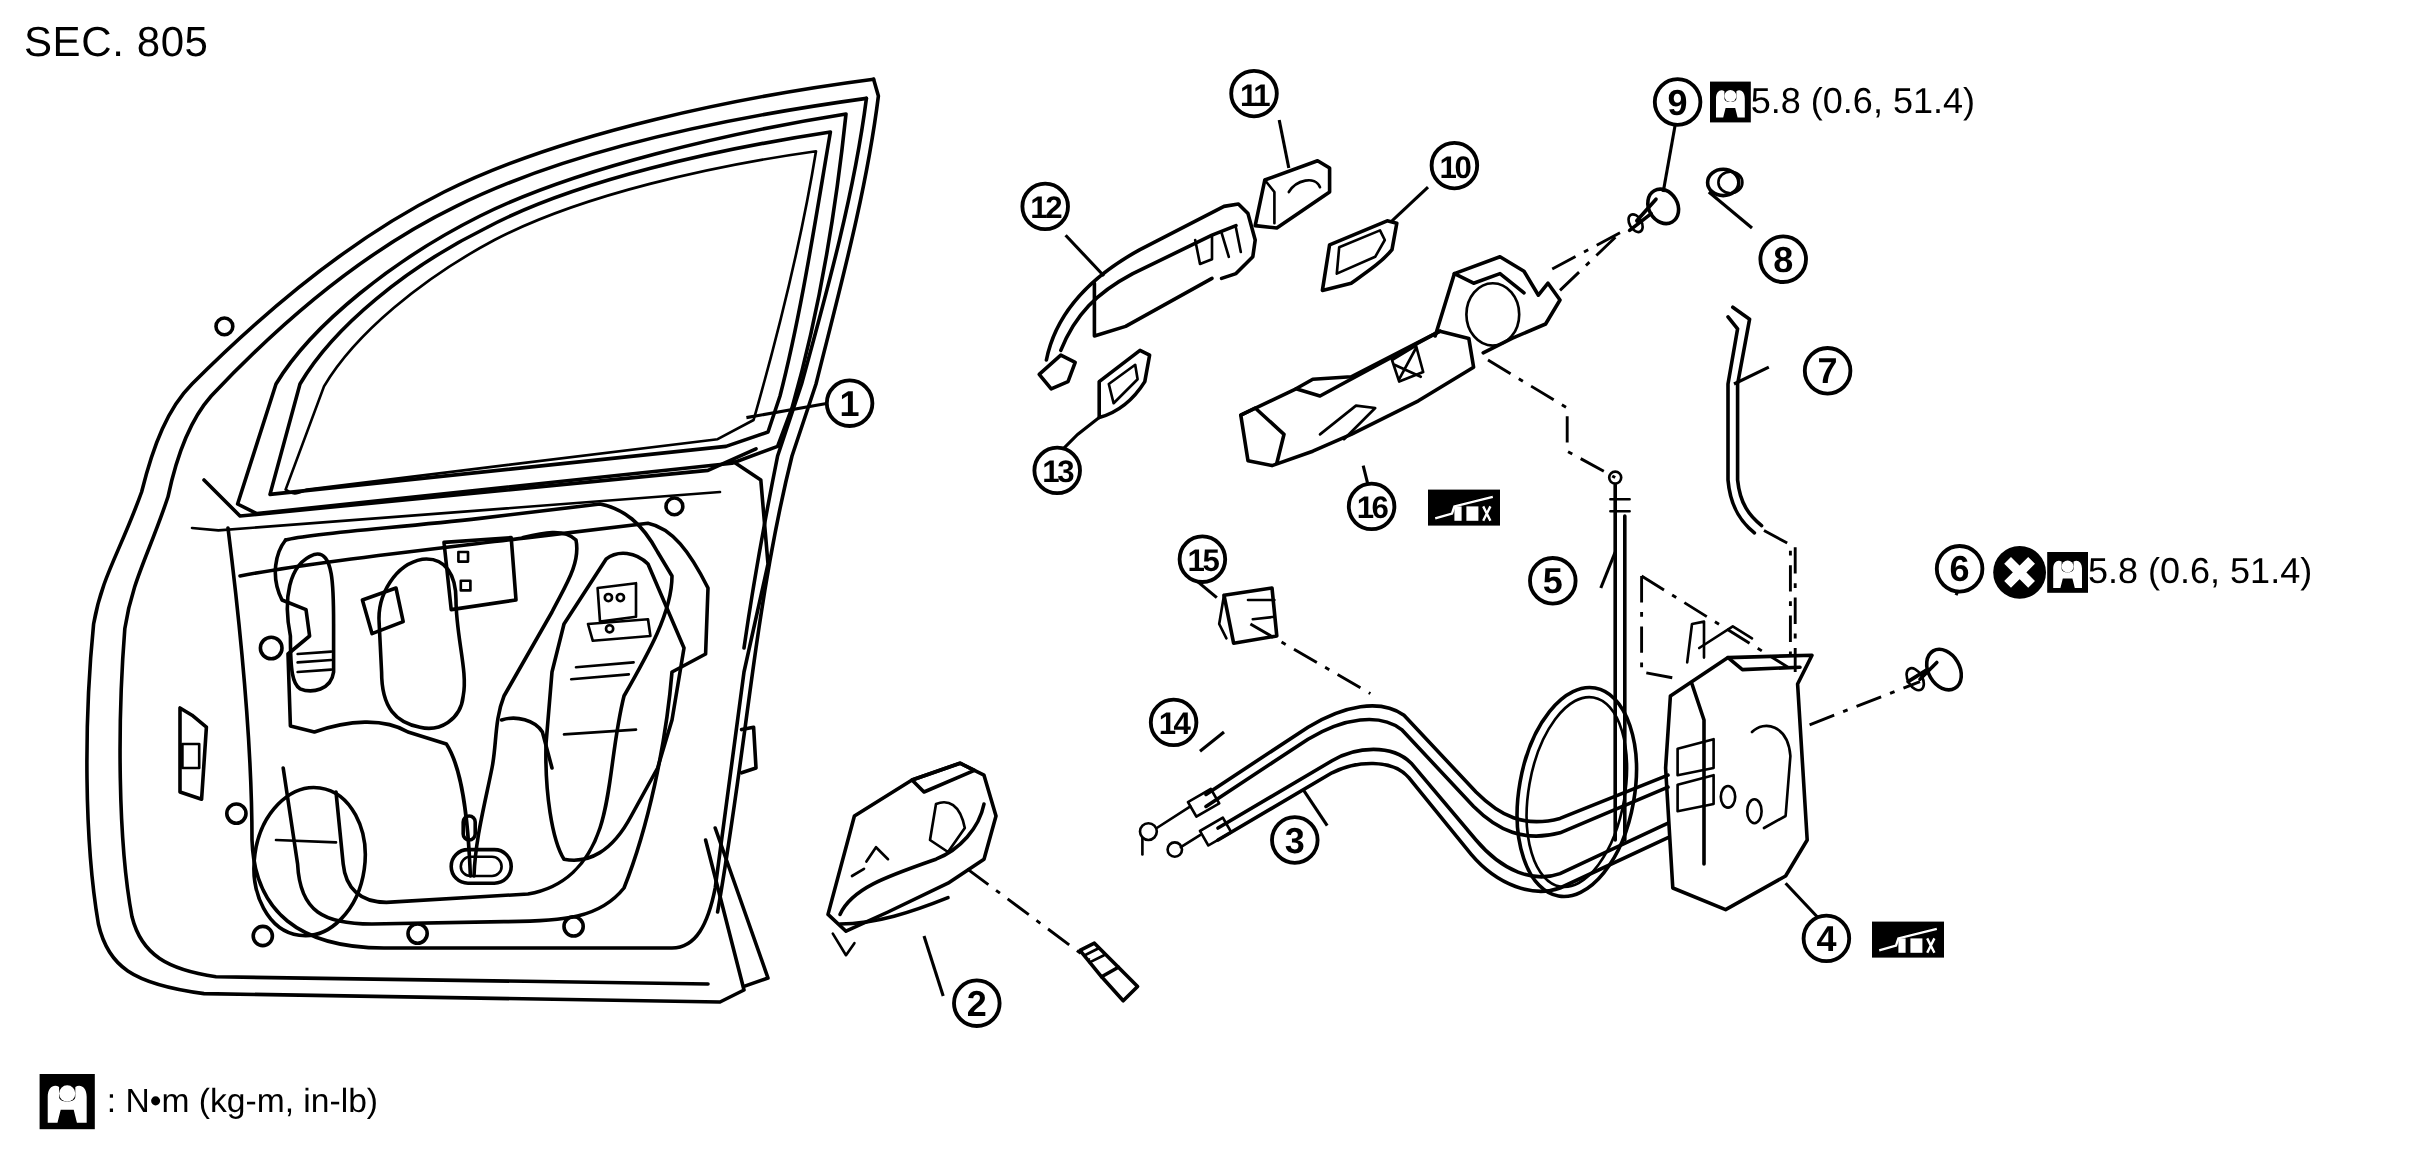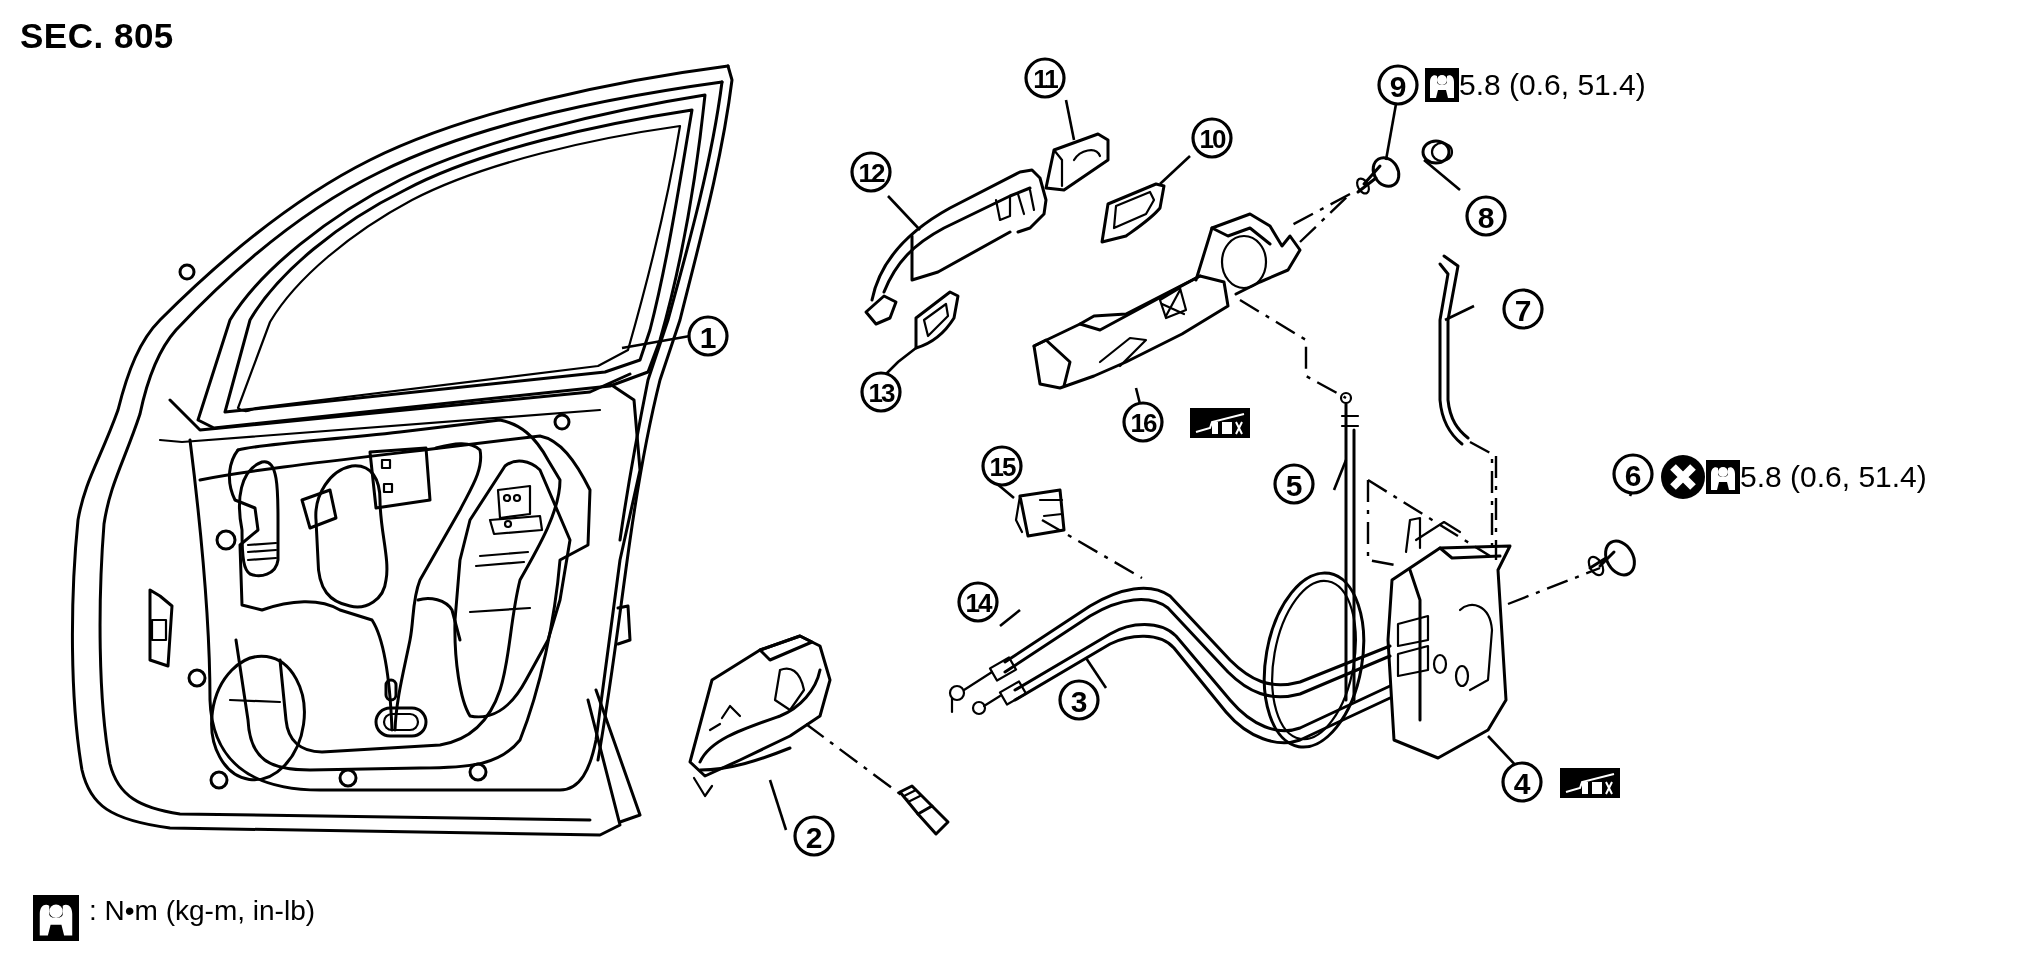--- a/index.html
+++ b/index.html
@@ -5,26 +5,26 @@
   html, body { margin: 0; padding: 0; background: #ffffff; }
   body { width: 2020px; height: 969px; position: relative; overflow: hidden; font-family: "Liberation Sans", sans-serif; color: #000; }
   #diagram { position: absolute; left: 0; top: 0; width: 2020px; height: 969px; }
   .ln { fill: none; stroke: #000; stroke-width: 3; stroke-linejoin: round; stroke-linecap: round; }
   .thin { fill: none; stroke: #000; stroke-width: 2.2; stroke-linejoin: round; stroke-linecap: round; }
   .dash { fill: none; stroke: #000; stroke-width: 2.4; stroke-dasharray: 22 8 4 8; }
   .leader { fill: none; stroke: #000; stroke-width: 2.6; }
   .callout circle { fill: #fff; stroke: #000; stroke-width: 3.2; }
   .callout text { font-family: "Liberation Sans", sans-serif; font-weight: bold; font-size: 30px; text-anchor: middle; dominant-baseline: central; }
   .callout text.two { font-size: 26px; letter-spacing: -2px; }
-  .sec-title { position: absolute; left: 20px; top: 16px; font-size: 35px; font-weight: bold; letter-spacing: 0.5px; }
+  .sec-title { position: absolute; left: 20px; top: 16px; font-size: 35px; font-weight: normal; letter-spacing: 0.5px; }
   .torque { position: absolute; display: flex; align-items: center; gap: 0; font-size: 30px; }
   .torque-icon { width: 34px; height: 34px; background: #000; display: inline-block; position: relative; }
   .torque-icon svg { position: absolute; left: 0; top: 0; }
   .no-reuse-icon { width: 46px; height: 46px; display: inline-block; }
-  .legend { position: absolute; left: 33px; top: 895px; display: flex; gap: 10px; font-size: 28px; }
+  .legend { position: absolute; left: 33px; top: 895px; display: flex; align-items: center; gap: 10px; font-size: 28px; }
   .grease-badge { position: absolute; width: 60px; height: 30px; background: #000; }
 </style>
 </head>
 <body>
 
 <div class="sec-title">SEC. 805</div>
 
 <svg id="diagram" viewBox="0 0 2020 969" xmlns="http://www.w3.org/2000/svg">
 
   <g>

